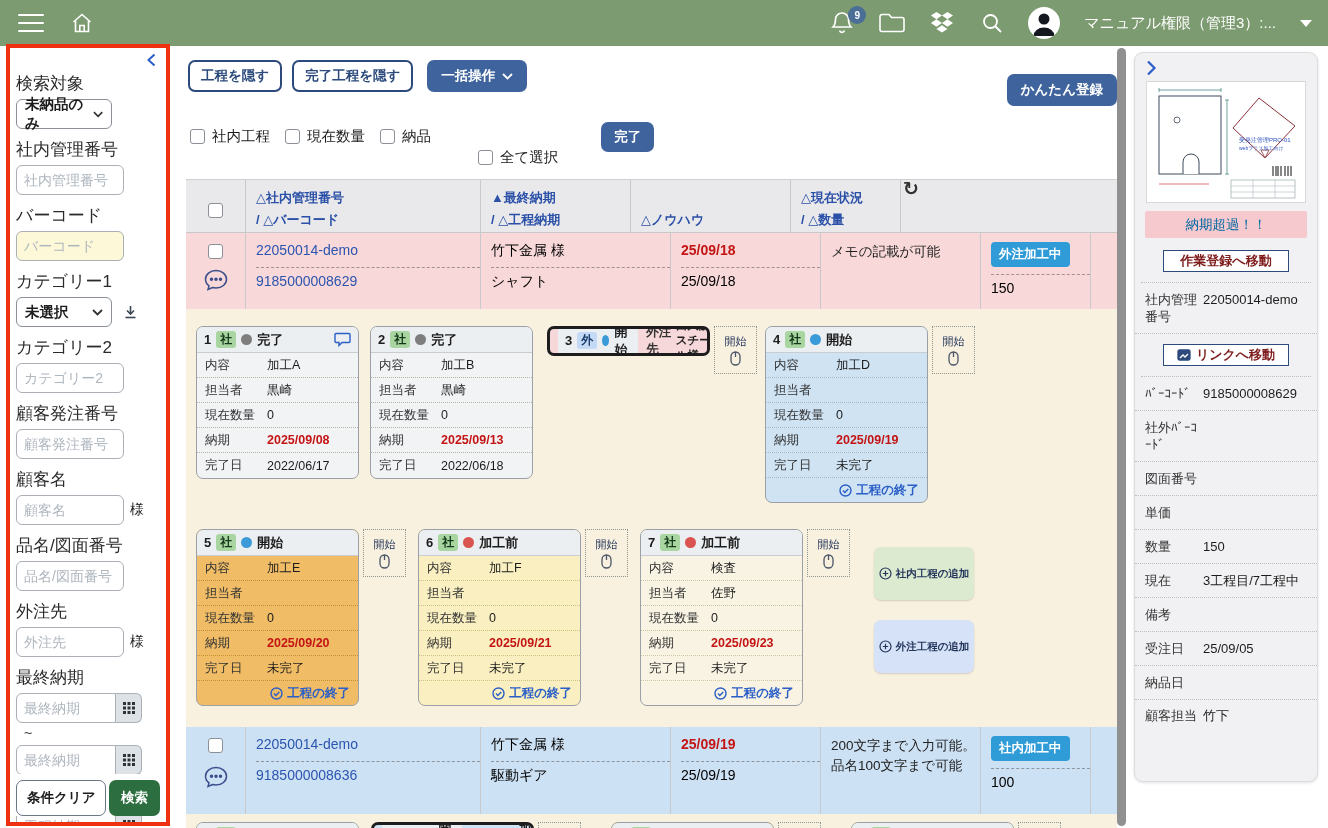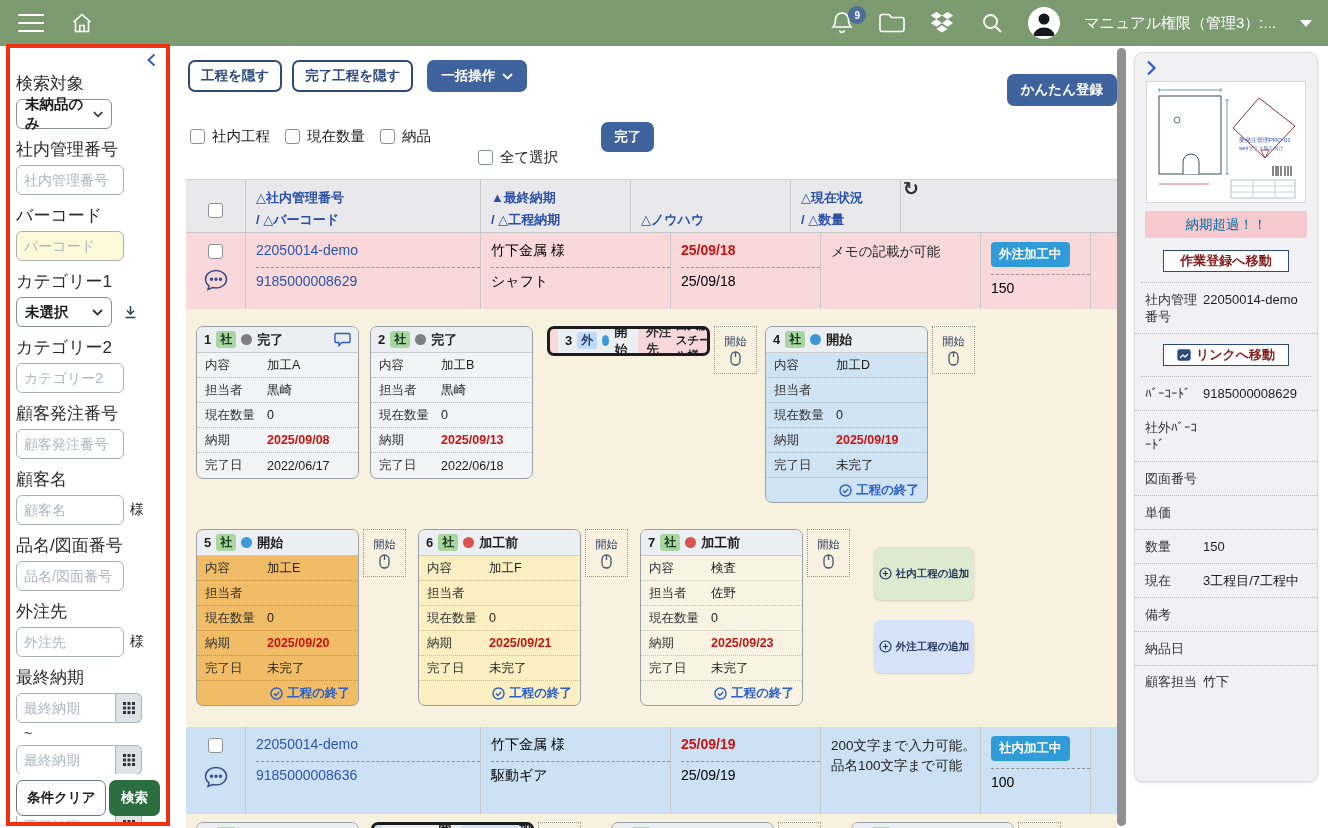--- a/index.html
+++ b/index.html
@@ -913,20 +913,24 @@
     </div>
   <div class="drow">
       <span class="dl">現在</span>
       <span class="dv">3工程目/7工程中</span>
     </div>
   <div class="drow">
       <span class="dl">備考</span>
       <span class="dv"></span>
     </div>
   <div class="drow">
+      <span class="dl">受注日</span>
+      <span class="dv">25/09/05</span>
+    </div>
+  <div class="drow">
       <span class="dl">納品日</span>
       <span class="dv"></span>
     </div>
   <div class="drow">
       <span class="dl">顧客担当</span>
       <span class="dv">竹下</span>
     </div>
 
 </div>
 

